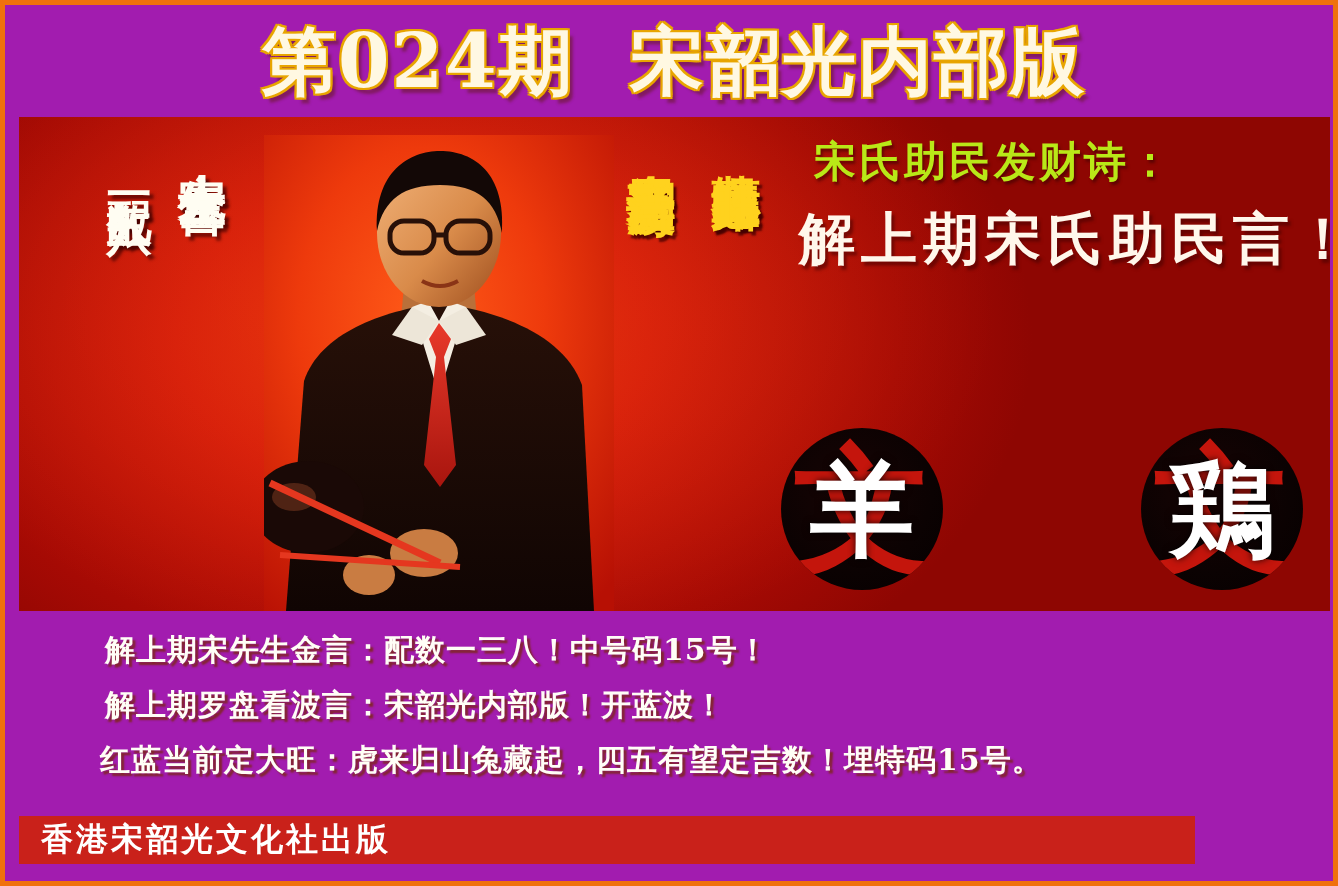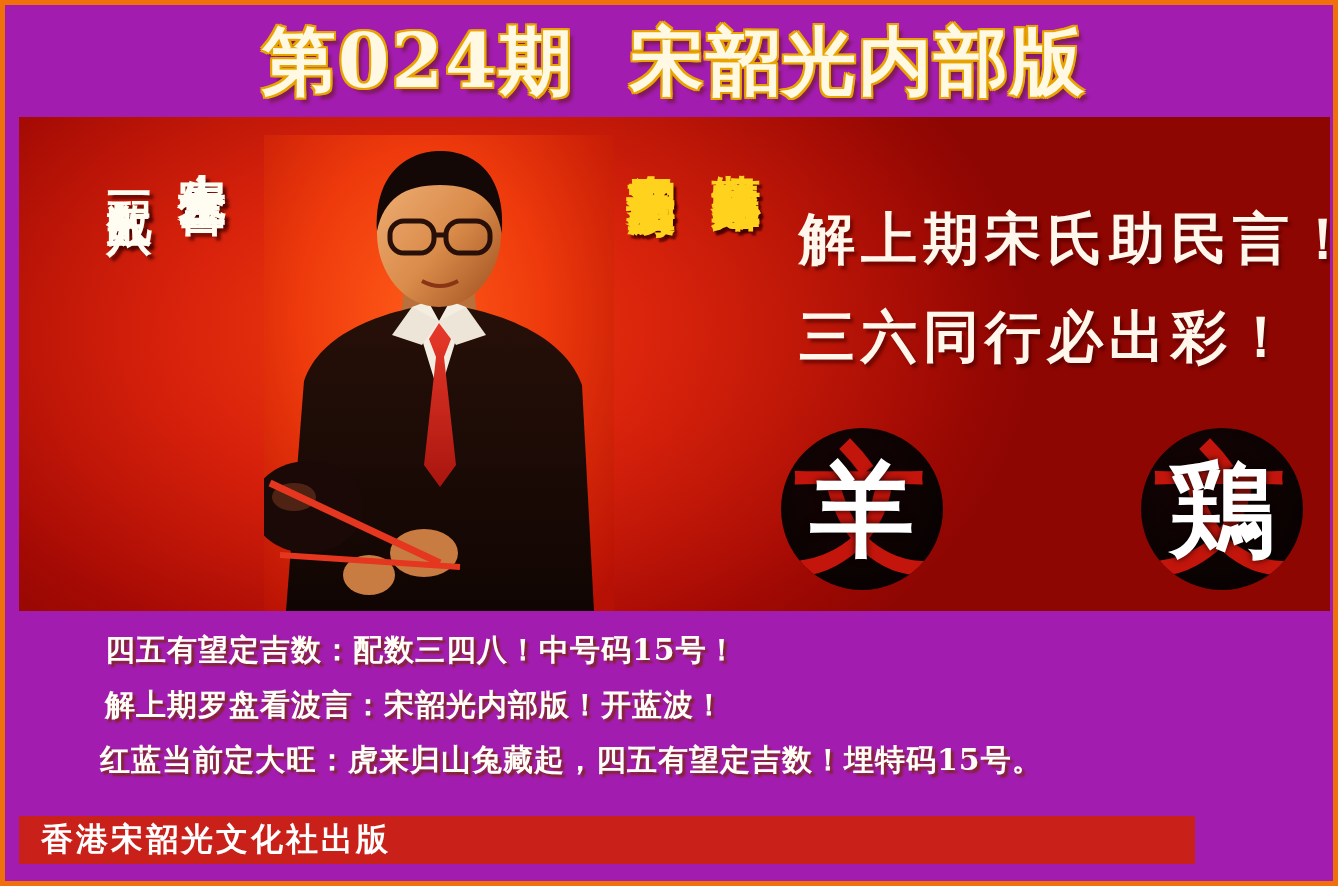--- a/index.html
+++ b/index.html
@@ -272,35 +272,35 @@
         <ellipse cx="30" cy="362" rx="22" ry="14" fill="#5C2A18" opacity="0.8"></ellipse>
 
         <path d="M6 348 L176 428" stroke="#E5371F" stroke-width="7"></path>
         <path d="M16 420 L196 432" stroke="#E5371F" stroke-width="6"></path>
       </svg>
     </div>
 
     <div class="vtext v-gold" id="v-luopan">宋韶光罗盘看波诗：</div>
     <div class="vtext v-gold" id="v-lanlv">蓝绿必睇摊路旺</div>
 
+    <div class="poem-head">宋氏助民发财诗：</div>
     <div class="poem-line" id="poem-line-1">解上期宋氏助民言！</div>
-    <div class="poem-line" id="poem-line-2">三六同行必出彩！</div>
 
     <div class="zodiac" id="zodiac-1">
       <div class="bg-glyph">文</div>
       <div class="fg-glyph">羊</div>
     </div>
     <div class="zodiac" id="zodiac-2">
       <div class="bg-glyph">文</div>
       <div class="fg-glyph">鶏</div>
     </div>
   </div>
 
   <div class="notes">
-    <div class="note-line" id="note-1">四五有望定吉数：配数三四八！中号码15号！</div>
+    <div class="note-line" id="note-1">解上期宋先生金言：配数一三八！中号码15号！</div>
     <div class="note-line" id="note-2">解上期罗盘看波言：宋韶光内部版！开蓝波！</div>
     <div class="note-line" id="note-3">红蓝当前定大旺：虎来归山兔藏起，四五有望定吉数！埋特码15号。</div>
   </div>
 
   <div class="footer-bar">
     <div class="footer-text">香港宋韶光文化社出版</div>
   </div>
 
 </div>
 

